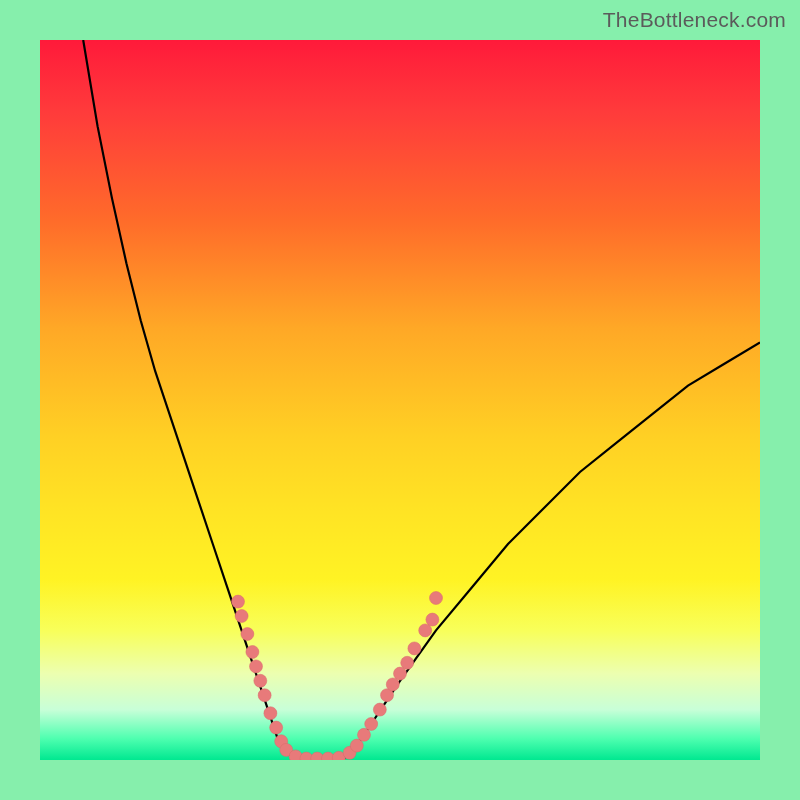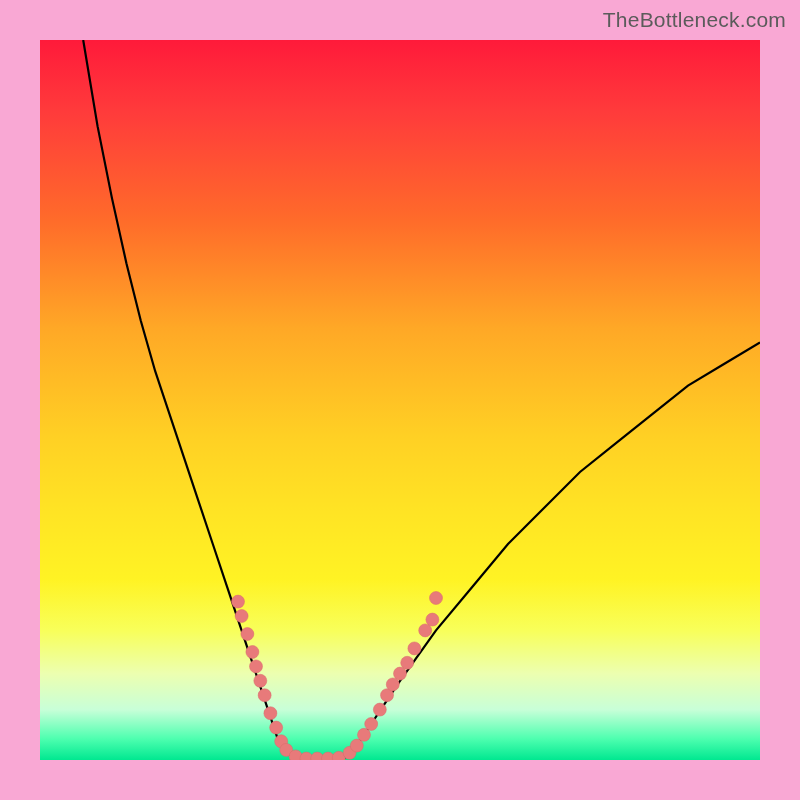--- a/index.html
+++ b/index.html
@@ -8,21 +8,21 @@
     background: #000;
     width: 800px;
     height: 800px;
     overflow: hidden;
     font-family: Arial, sans-serif;
   }
   .container {
     position: relative;
     width: 800px;
     height: 800px;
-    background: #f9a8d4;
+    background: #86efac;
   }
   .plot-area {
     position: absolute;
     left: 40px;
     top: 40px;
     width: 720px;
     height: 720px;
     background: linear-gradient(to bottom,
       #ff1a3a 0%,
       #ff3b3b 10%,

